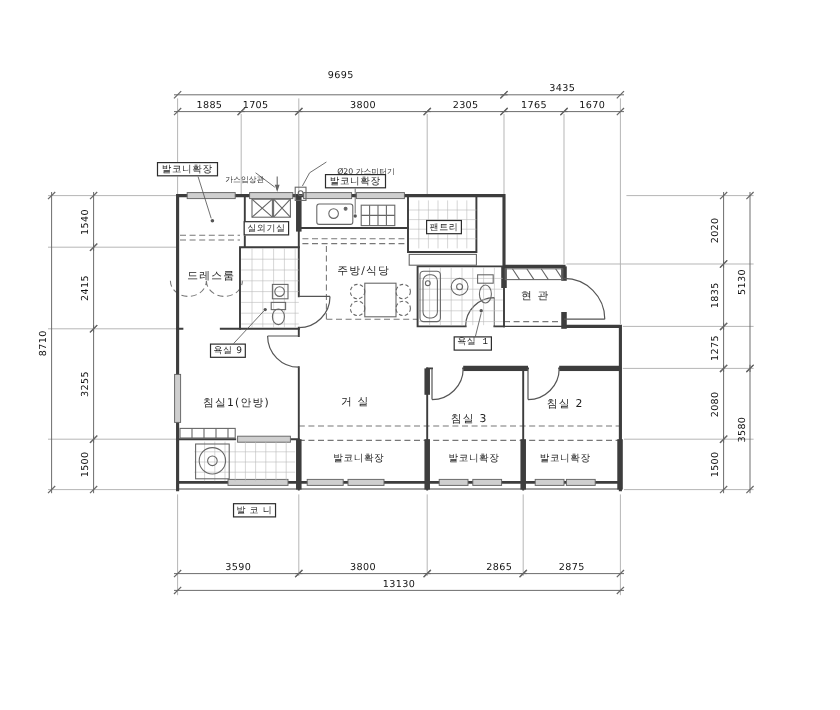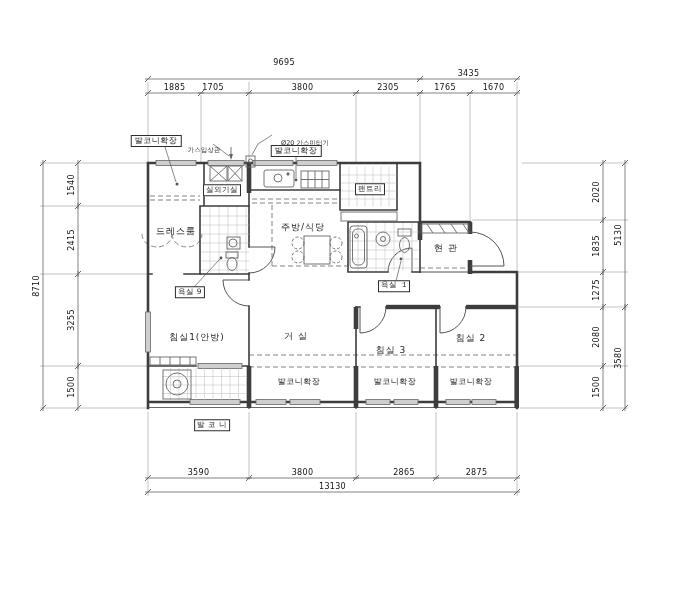--- a/index.html
+++ b/index.html
@@ -322,21 +322,21 @@
       <span class="dim" style="left: 284px; top: 67px;">9695</span>
       <span class="dim" style="left: 468.5px; top: 78px;">3435</span>
       <span class="dim" style="left: 174.5px; top: 92px;">1885</span>
       <span class="dim" style="left: 213px; top: 92px;">1705</span>
       <span class="dim" style="left: 302.5px; top: 92px;">3800</span>
       <span class="dim" style="left: 388px; top: 92px;">2305</span>
       <span class="dim" style="left: 445px; top: 92px; text-align: center;">1765</span>
       <span class="dim" style="left: 493.5px; top: 92px;">1670</span>
       <span class="dim" style="left: 198.5px; top: 477px;">3590</span>
       <span class="dim" style="left: 302.5px; top: 477px;">3800</span>
-      <span class="dim" style="left: 404px; top: 477px;">2865</span>
+      <span class="dim" style="left: 416px; top: 477px;">2865</span>
       <span class="dim" style="left: 476.5px; top: 477px;">2875</span>
       <span class="dim" style="left: 332.5px; top: 491px;">13130</span>
       <span class="dim-v" style="left: 36px; top: 285.5px;">8710</span>
       <span class="dim-v" style="left: 71px; top: 184.5px;">1540</span>
       <span class="dim-v" style="left: 71px; top: 240px;">2415</span>
       <span class="dim-v" style="left: 71px; top: 320px;">3255</span>
       <span class="dim-v" style="left: 71px; top: 387px;">1500</span>
       <span class="dim-v" style="left: 596px; top: 191.5px;">2020</span>
       <span class="dim-v" style="left: 596px; top: 246px;">1835</span>
       <span class="dim-v" style="left: 596px; top: 289.5px;">1275</span>

